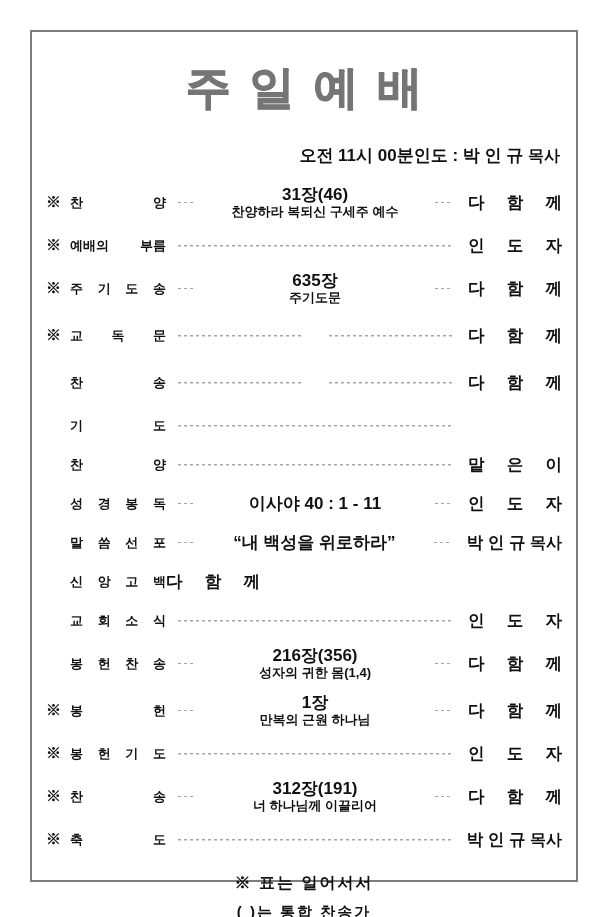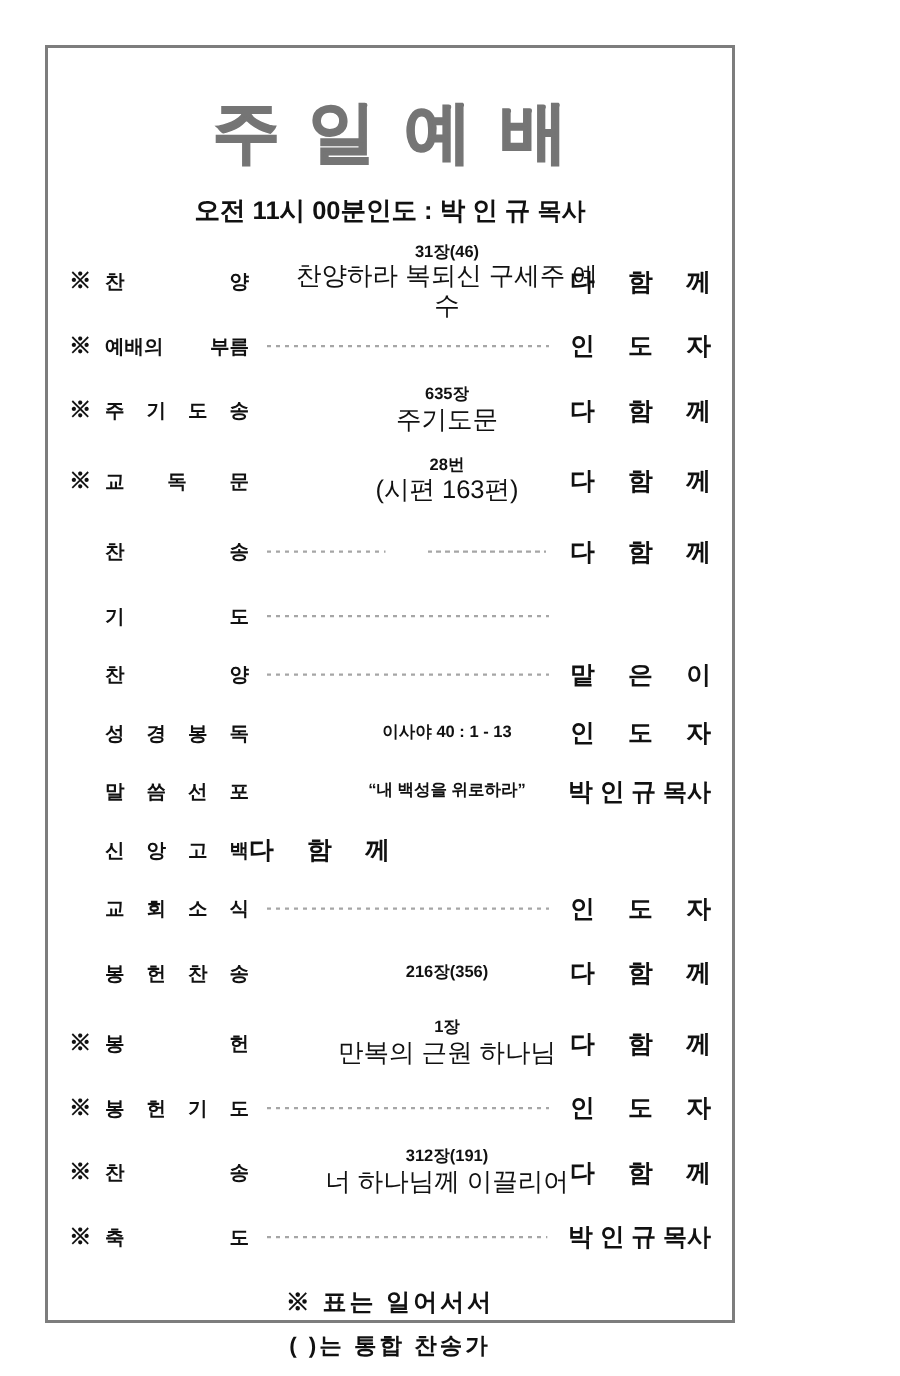--- a/index.html
+++ b/index.html
@@ -6,21 +6,21 @@
   body{
     width:600px;height:917px;
     background:#ffffff;
     font-family:"Liberation Sans",sans-serif;
     color:#111;
     position:relative;
   }
   .page{
     position:absolute;
     left:30px;top:30px;
-    width:460px;height:852px;
+    width:548px;height:852px;
     border:2px solid #7d7d7d;
     box-sizing:border-box;
     background:#fff;
     padding:24px 14px 0 14px;
   }
   .title{
     text-align:center;
     margin:4px 0 0 0;
     height:56px;
     line-height:56px;
@@ -28,23 +28,23 @@
   .title span{
     font-size:45px;
     font-weight:800;
     color:#757575;
     letter-spacing:0.42em;
     margin-right:-0.42em;
     -webkit-text-stroke:1px #757575;
   }
   .hdr{
     display:flex;
-    justify-content:center;
+    justify-content:flex-end;
     align-items:baseline;
-    margin-top:13px;
+    margin-top:28px;
     font-size:17px;
     font-weight:bold;
     padding:0 2px;
   }
   .suffix{font-size:16px;font-weight:bold;}
   .rows{margin-top:12px;}
   .row{
     display:flex;
     align-items:center;
     height:39px;
@@ -77,22 +77,22 @@
     background-repeat:repeat-x;
     background-position:center;
     margin:0 14px 0 12px;
   }
   .leader.l2{margin:0 16px 0 14px;}
   .center{
     text-align:center;
     min-width:212px;
     line-height:1.15;
   }
-  .cmain{display:block;font-size:11px;font-weight:bold;}
-  .csub{display:block;font-size:17px;font-weight:normal;}
+  .cmain{display:block;font-size:17px;font-weight:bold;}
+  .csub{display:block;font-size:13px;font-weight:bold;}
   .right{
     flex:0 0 94px;
     font-size:16.5px;
     font-weight:bold;
     text-align:justify;
     text-align-last:justify;
     white-space:nowrap;
   }
   .footer{
     margin-top:14px;
@@ -156,24 +156,20 @@
       <span class="leader l2"></span>
     </span>
     <span class="right">다 함 께</span>
   </div>
 
   <div class="row tall">
     <span class="star">※</span>
     <span class="label">교 독 문</span>
     <span class="middle">
       <span class="leader l1"></span>
-      <span class="center">
-        <span class="cmain">28번</span>
-        <span class="csub">(시편 163편)</span>
-      </span>
       <span class="leader l2"></span>
     </span>
     <span class="right">다 함 께</span>
   </div>
 
   <div class="row tall">
     <span class="star"></span>
     <span class="label">찬 송</span>
     <span class="middle">
       <span class="leader l1"></span>
@@ -201,21 +197,21 @@
     </span>
     <span class="right">맡 은 이</span>
   </div>
 
   <div class="row">
     <span class="star"></span>
     <span class="label">성 경 봉 독</span>
     <span class="middle">
       <span class="leader l1"></span>
       <span class="center">
-        <span class="cmain">이사야 40 : 1 - 13</span>
+        <span class="cmain">이사야 40 : 1 - 11</span>
 
       </span>
       <span class="leader l2"></span>
     </span>
     <span class="right">인 도 자</span>
   </div>
 
   <div class="row">
     <span class="star"></span>
     <span class="label">말 씀 선 포</span>
@@ -246,20 +242,21 @@
     <span class="right">인 도 자</span>
   </div>
 
   <div class="row tall">
     <span class="star"></span>
     <span class="label">봉 헌 찬 송</span>
     <span class="middle">
       <span class="leader l1"></span>
       <span class="center">
         <span class="cmain">216장(356)</span>
+        <span class="csub">성자의 귀한 몸(1,4)</span>
       </span>
       <span class="leader l2"></span>
     </span>
     <span class="right">다 함 께</span>
   </div>
 
   <div class="row tall">
     <span class="star">※</span>
     <span class="label">봉 헌</span>
     <span class="middle">

